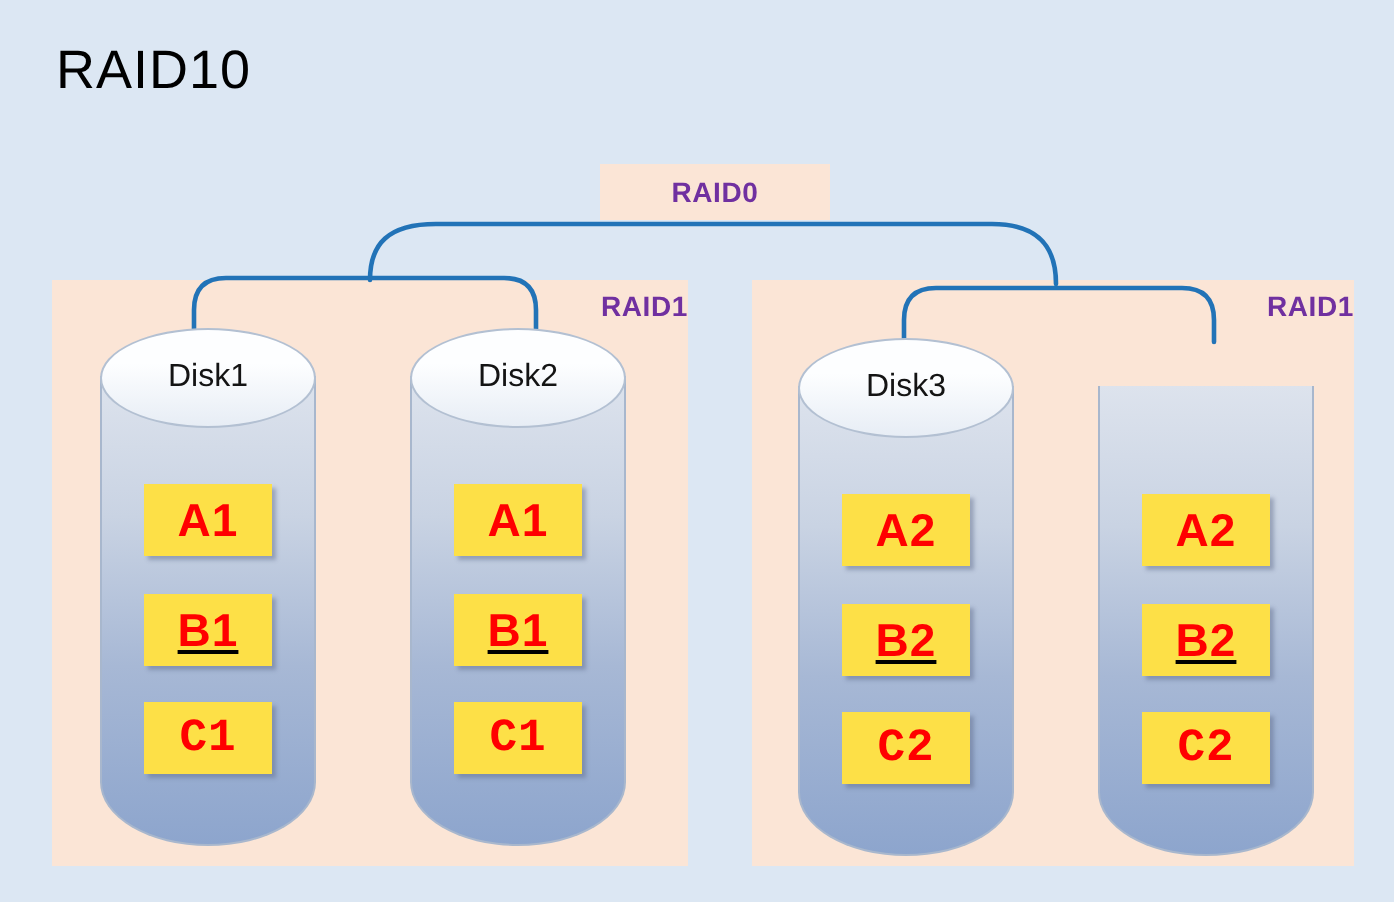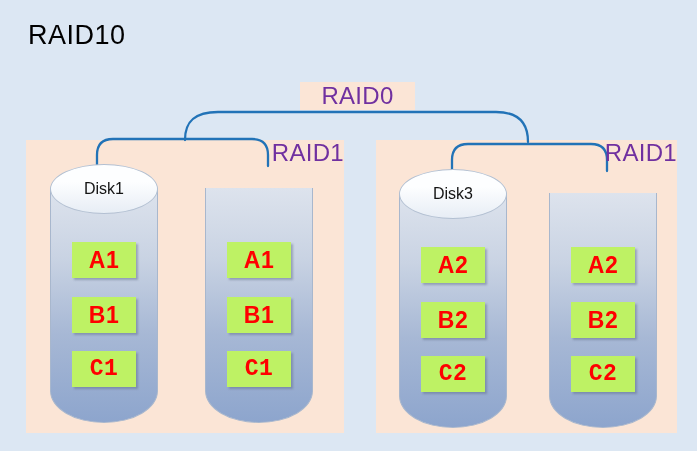--- a/index.html
+++ b/index.html
@@ -19,21 +19,21 @@
   }
   .connectors path{
     fill:none;stroke:#2273b7;stroke-width:2.3;stroke-linecap:round;
   }
   .raid0-box{
     position:absolute;left:300px;top:82px;width:115px;height:28px;
     background:#fbe5d6;z-index:3;
     display:flex;align-items:center;justify-content:center;
   }
   .raid-label-text{
-    color:#7030a0;font-weight:normal;font-size:24px;letter-spacing:0.3px;
+    color:#7030a0;font-weight:bold;font-size:14px;letter-spacing:0.3px;
   }
   .panel{
     position:absolute;top:140px;height:293px;background:#fbe5d6;z-index:1;
   }
   .panel-left{left:26px;width:318px;}
   .panel-right{left:376px;width:301px;}
   .raid1-label{
     position:absolute;top:143px;height:20px;z-index:4;
     text-align:right;line-height:20px;
   }
@@ -54,27 +54,27 @@
     background:linear-gradient(to bottom,#fdfeff 35%,#e7edf5 100%);
     border:1px solid #b3c0d2;
     border-radius:50%;
     display:flex;align-items:center;justify-content:center;
   }
   .disk-name{
     font-size:16px;color:#141414;
   }
   .block{
     position:absolute;left:22px;width:64px;height:36px;
-    background:#bef264;
+    background:#fde047;
     box-shadow:2px 2px 2px rgba(90,105,135,0.45);
     display:flex;align-items:center;justify-content:center;
     z-index:4;
   }
   .block-a{top:78px;}
-  .block-b{top:133px;}
+  .block-b{top:133px;text-decoration:underline;}
   .block-c{top:187px;font-family:Liberation Mono, monospace;}
   .block-text{
     color:#ff0000;font-weight:bold;font-size:23px;letter-spacing:0.5px;
   }
   .disk1{left:50px;top:164px;}
   .disk2{left:205px;top:164px;}
   .disk3{left:399px;top:169px;text-align:center;}
   .disk4{left:549px;top:169px;}
 </style>
 </head>
@@ -115,20 +115,23 @@
     <div class="block block-b">
       <span class="block-text">B1</span>
     </div>
     <div class="block block-c">
       <span class="block-text">C1</span>
     </div>
   </div>
 
   <div class="disk disk2">
     <div class="disk-body"></div>
+    <div class="disk-top">
+      <span class="disk-name">Disk2</span>
+    </div>
     <div class="block block-a">
       <span class="block-text">A1</span>
     </div>
     <div class="block block-b">
       <span class="block-text">B1</span>
     </div>
     <div class="block block-c">
       <span class="block-text">C1</span>
     </div>
   </div>

